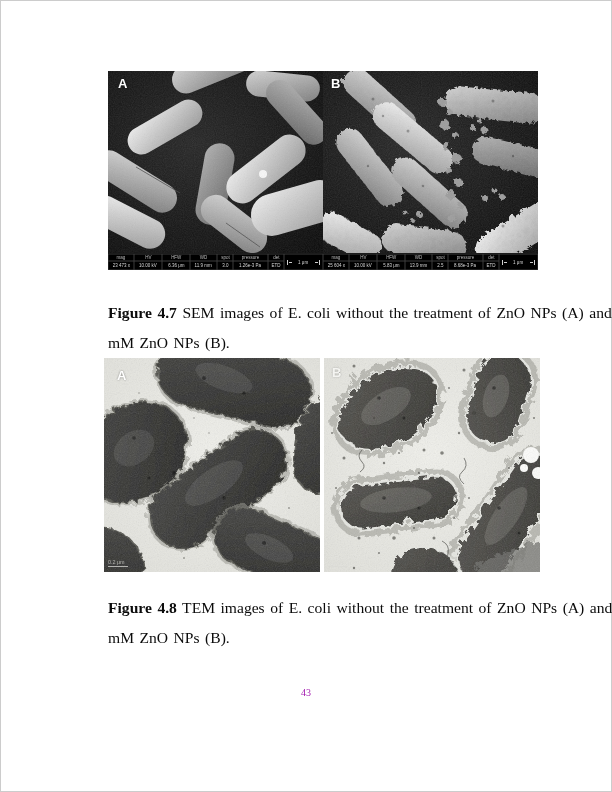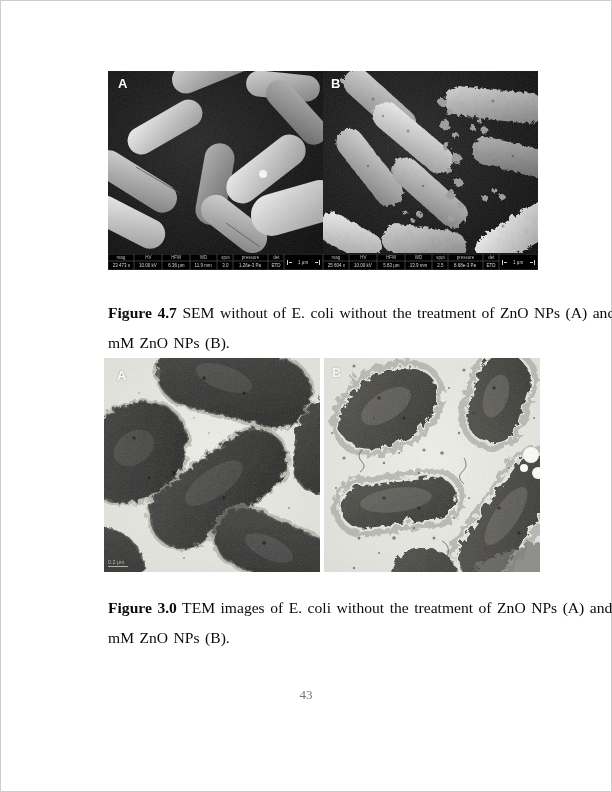--- a/index.html
+++ b/index.html
@@ -62,21 +62,21 @@
   .tem-panel.pb .tem-scale{opacity:.5;}
   
   .caption-line{
     position:absolute;left:108px;white-space:nowrap;color:#0b0b0b;
     font-size:15.6px;word-spacing:1.6px;
   }
   .cap-bold{font-weight:bold;margin-top:40px;}
   .cap-italic{}
   .page-number{
     position:absolute;left:0;top:687px;width:100%;text-align:center;
-    font-size:13px;color:#737373;
+    font-size:10px;color:#a21caf;
   }
 </style>
 </head>
 <body>
 
 <svg width="0" height="0" style="position:absolute" aria-hidden="true">
   <defs>
     <radialGradient id="g-sem-bg" cx="40%" cy="40%" r="80%">
       <stop offset="0%" stop-color="#262626"></stop>
         <stop offset="100%" stop-color="#0a0a0a"></stop>
@@ -298,21 +298,21 @@
             <span>8.68e-3 Pa</span>
           </div>
         <div class="dcell vrow">
             <span>ETD</span>
           </div>
       </div>
     </div>
   </div>
 
   <div>
-    <p class="caption-line" style="top:288px;"><span class="cap-bold">Figure 4.7</span><span> SEM without of </span><span class="cap-italic">E. coli</span><span> without the treatment of ZnO NPs (A) and with 20</span></p>
+    <p class="caption-line" style="top:288px;"><span class="cap-bold">Figure 4.7</span><span> SEM images of </span><span class="cap-italic">E. coli</span><span> without the treatment of ZnO NPs (A) and with 20</span></p>
     <p class="caption-line" style="top:318px;">mM ZnO NPs (B).</p>
   </div>
 
   <div class="fig fig-tem">
 
     <div class="panel tem-panel pa">
       <svg width="216" height="214" viewBox="0 0 216 214">
         <rect width="216" height="214" fill="url(#g-tem-bg)"></rect>
         <g filter="url(#f-rough9)">
           <rect x="50.5" y="-12" width="155" height="68" rx="34" fill="none" stroke="rgba(150,150,142,0.55)" stroke-width="7" transform="rotate(14 128 22)"></rect>
@@ -439,18 +439,18 @@
       </svg>
       <span class="panel-letter">B</span>
       <div class="tem-scale">
         <span class="lbl">0.2 μm</span>
         <i class="bar"></i>
       </div>
     </div>
   </div>
 
   <div>
-    <p class="caption-line" style="top:583px;"><span class="cap-bold">Figure 3.0</span><span> TEM images of </span><span class="cap-italic">E. coli</span><span> without the treatment of ZnO NPs (A) and with 20</span></p>
+    <p class="caption-line" style="top:583px;"><span class="cap-bold">Figure 4.8</span><span> TEM images of </span><span class="cap-italic">E. coli</span><span> without the treatment of ZnO NPs (A) and with 20</span></p>
     <p class="caption-line" style="top:613px;">mM ZnO NPs (B).</p>
   </div>
 
   <div class="page-number">43</div>
 </div>
 
 </body></html>

